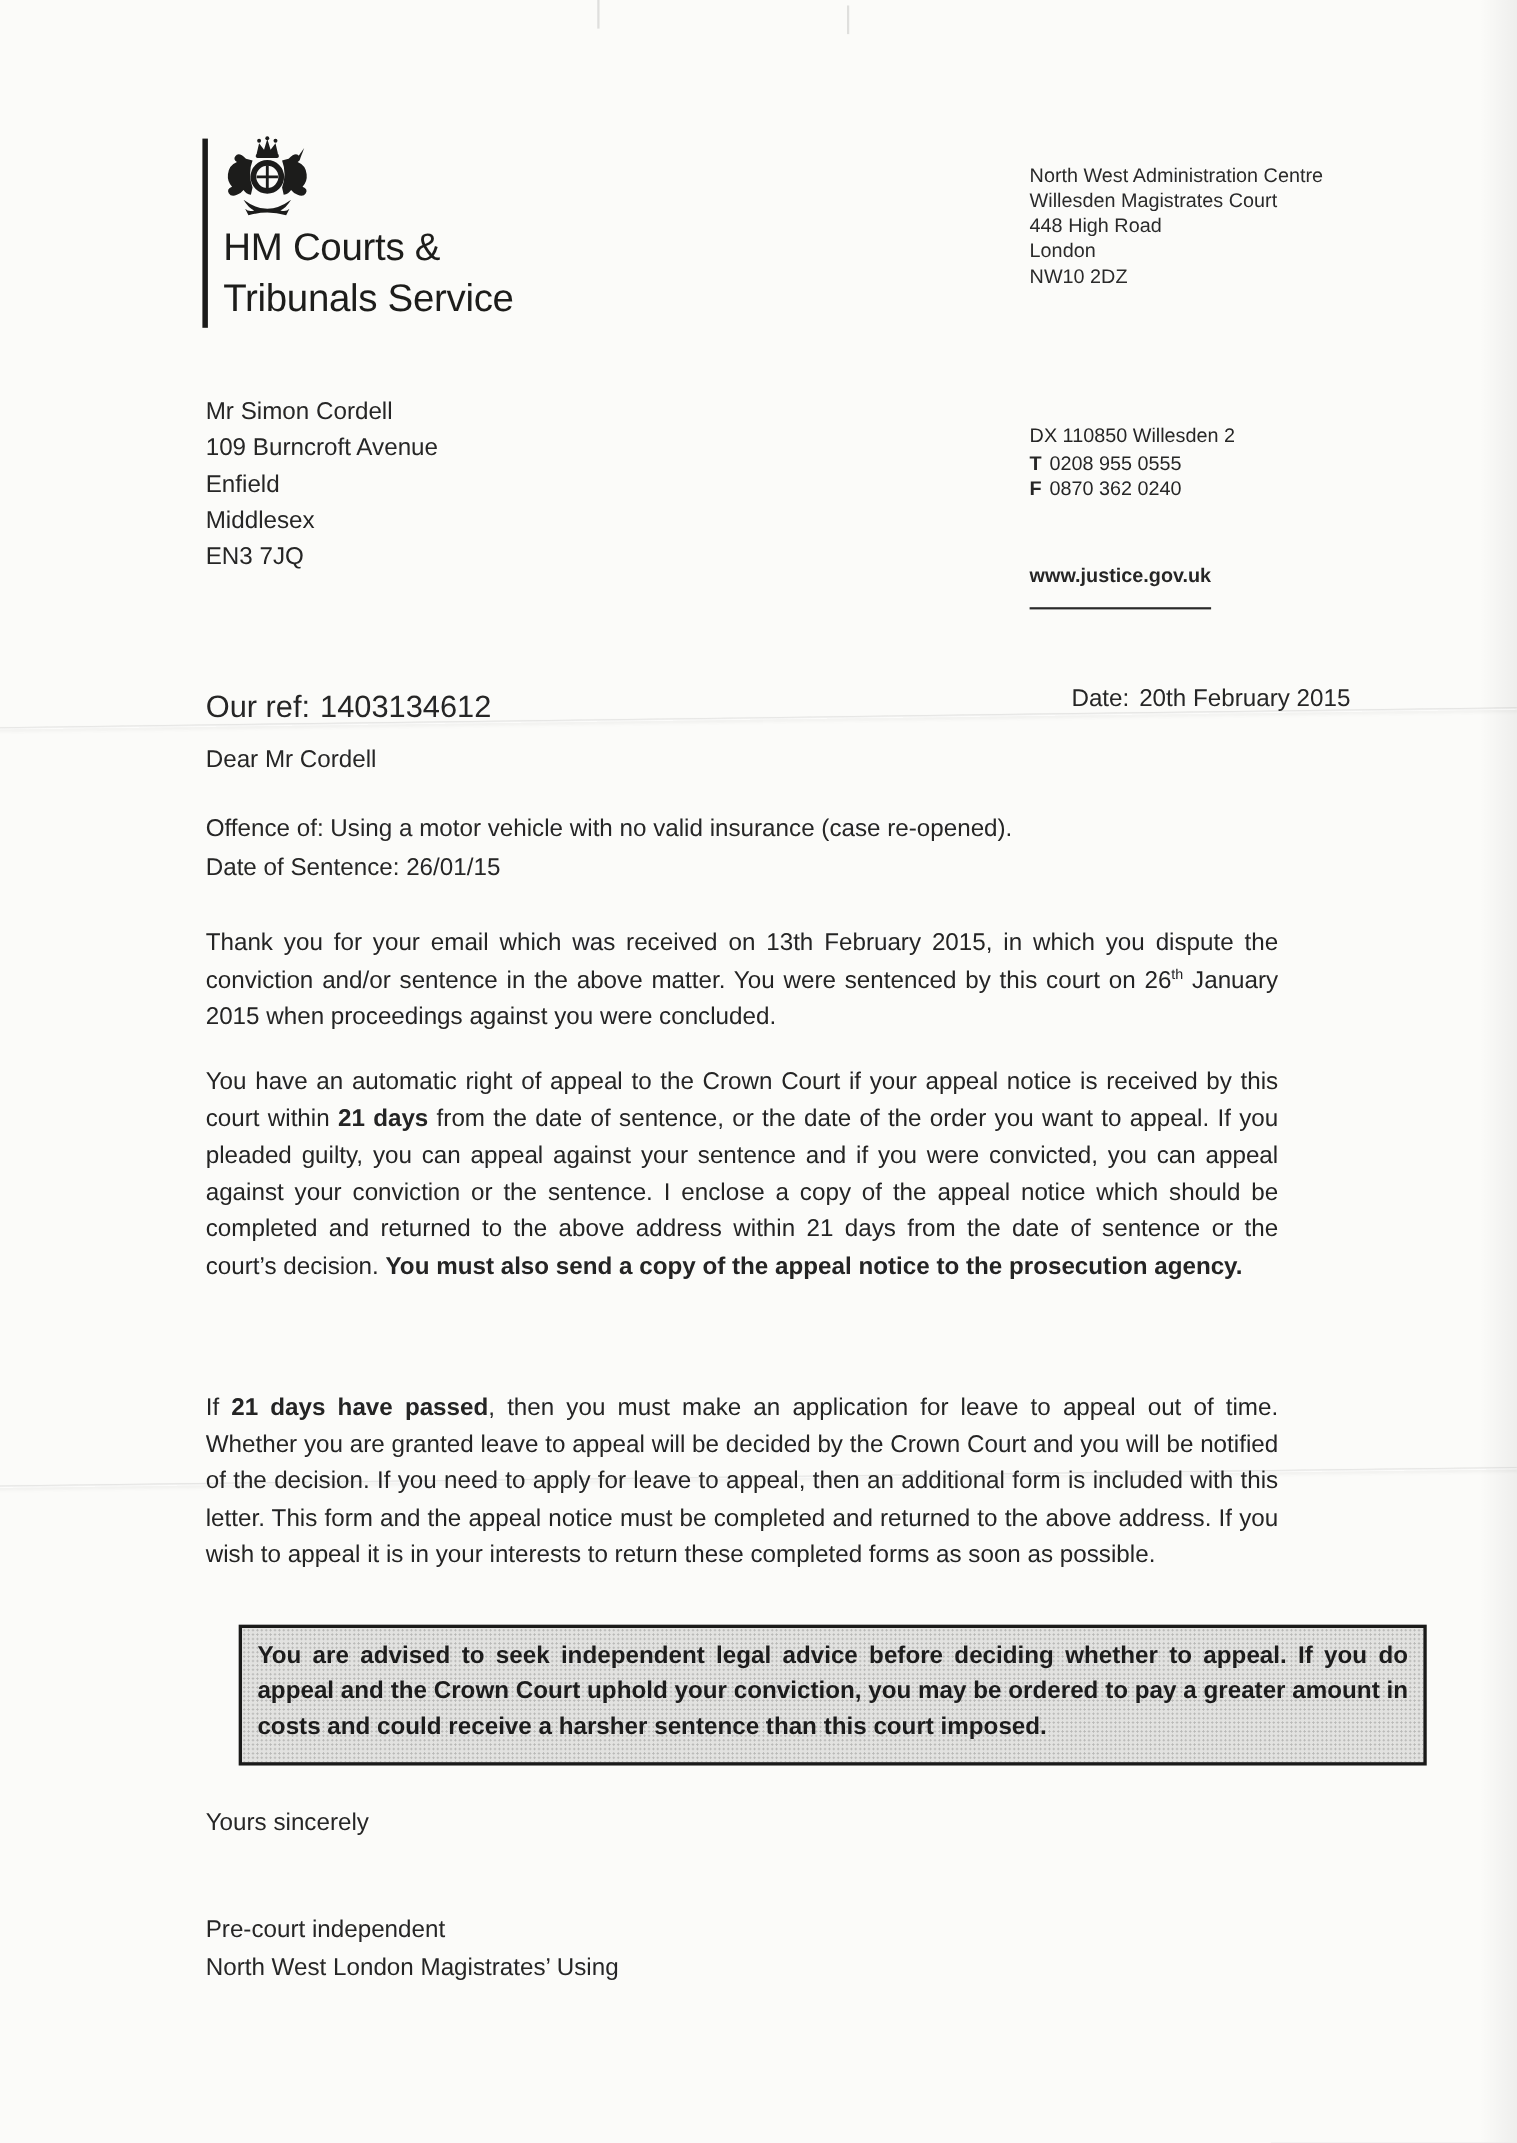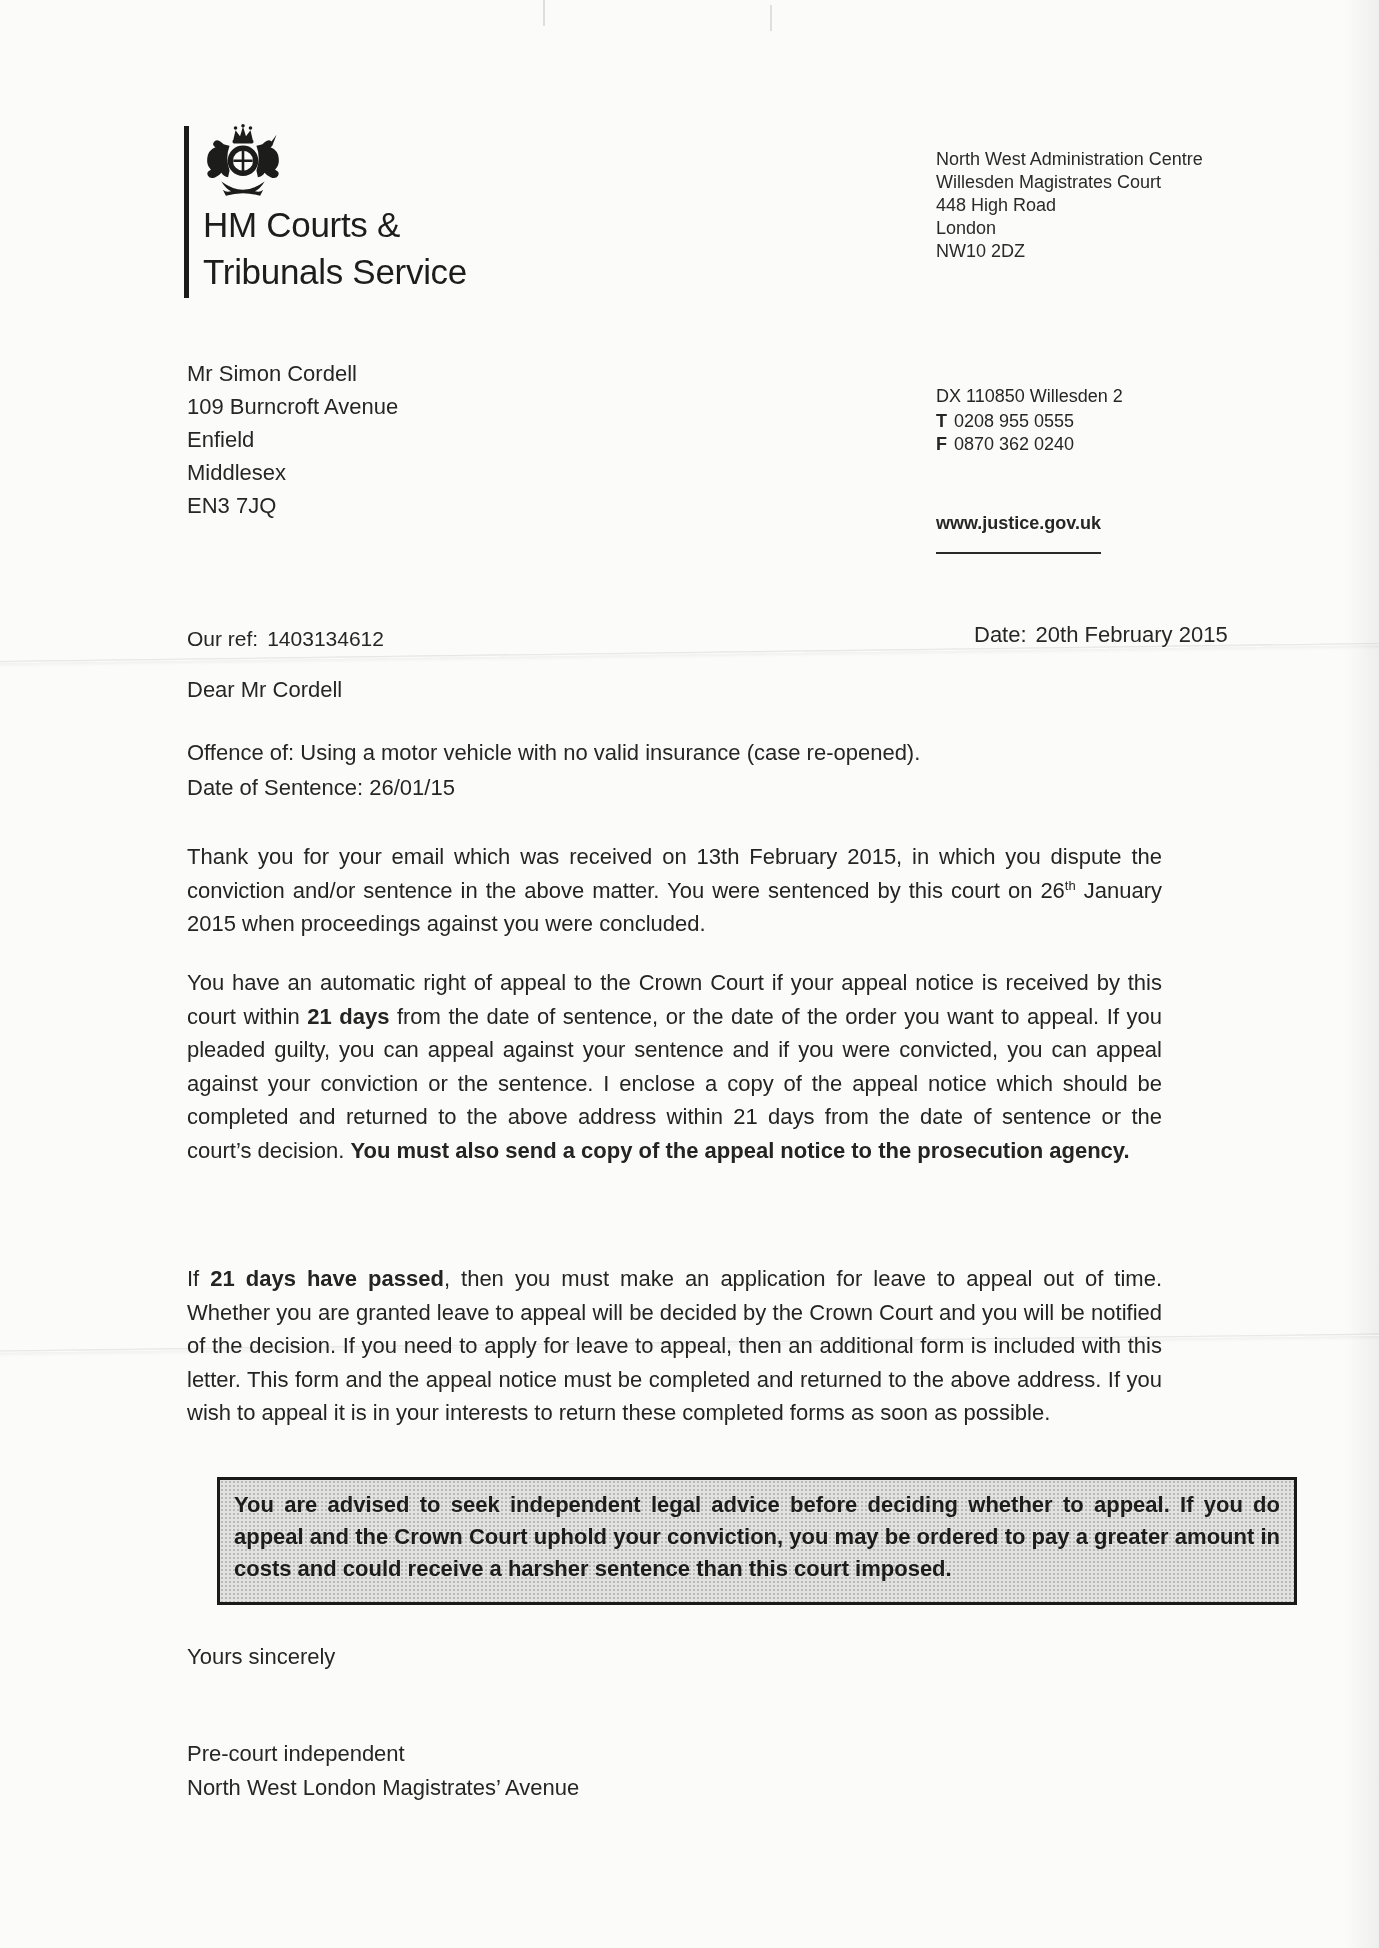--- a/index.html
+++ b/index.html
@@ -30,21 +30,21 @@
     color: #1d1d1b; letter-spacing: -0.3px; }
 
   .sender-address { left: 936px; top: 148px; font-size: 18px; line-height: 23px; color: #2a2a2a; }
   .recipient { left: 187px; top: 357px; font-size: 22px; line-height: 33px; }
   .dx-line { left: 936px; top: 374px; font-size: 18px; margin-top: 12px; }
   .phone-block { left: 936px; top: 410px; font-size: 18px; line-height: 23px; }
   .contact-label { font-weight: bold; margin-right: 7px; }
   .website { left: 936px; top: 513px; font-size: 18px; font-weight: bold;
     border-bottom: 2px solid #2a2a2a; padding-bottom: 18px; }
 
-  .ref-line { left: 187px; top: 627px; font-size: 21px; display: flex; gap: 9px; }
+  .ref-line { left: 187px; top: 627px; font-size: 28px; display: flex; gap: 9px; }
   .date-line { left: 974px; top: 622px; font-size: 22px; display: flex; gap: 9px; }
   .salutation { left: 187px; top: 677px; font-size: 22px; }
 
   .offence-block { left: 187px; top: 735px; font-size: 22px; line-height: 35px; }
 
   .body-para { left: 187px; width: 975px; font-size: 22px; line-height: 33.5px;
     text-align: justify; color: #242424; }
   .p1 { top: 840px; }
   .p2 { top: 966px; }
   .p3 { top: 1262px; }
@@ -137,16 +137,16 @@
 
   <div class="abs body-para p2"><span>You have an automatic right of appeal to the Crown Court if your appeal notice is received by this court within </span><b>21 days</b><span> from the date of sentence, or the date of the order you want to appeal. If you pleaded guilty, you can appeal against your sentence and if you were convicted, you can appeal against your conviction or the sentence. I enclose a copy of the appeal notice which should be completed and returned to the above address within 21 days from the date of sentence or the court’s decision. </span><b>You must also send a copy of the appeal notice to the prosecution agency.</b></div>
 
   <div class="abs body-para p3"><span>If </span><b>21 days have passed</b><span>, then you must make an application for leave to appeal out of time. Whether you are granted leave to appeal will be decided by the Crown Court and you will be notified of the decision. If you need to apply for leave to appeal, then an additional form is included with this letter. This form and the appeal notice must be completed and returned to the above address. If you wish to appeal it is in your interests to return these completed forms as soon as possible.</span></div>
 
   <div class="abs warning-box">You are advised to seek independent legal advice before deciding whether to appeal. If you do appeal and the Crown Court uphold your conviction, you may be ordered to pay a greater amount in costs and could receive a harsher sentence than this court imposed.</div>
 
   <div class="abs closing">Yours sincerely</div>
   <div class="abs signature">
     <div>Pre-court independent</div>
-    <div>North West London Magistrates’ Avenue</div>
+    <div>North West London Magistrates’ Using</div>
   </div>
 
 </div>
 
 </body></html>

